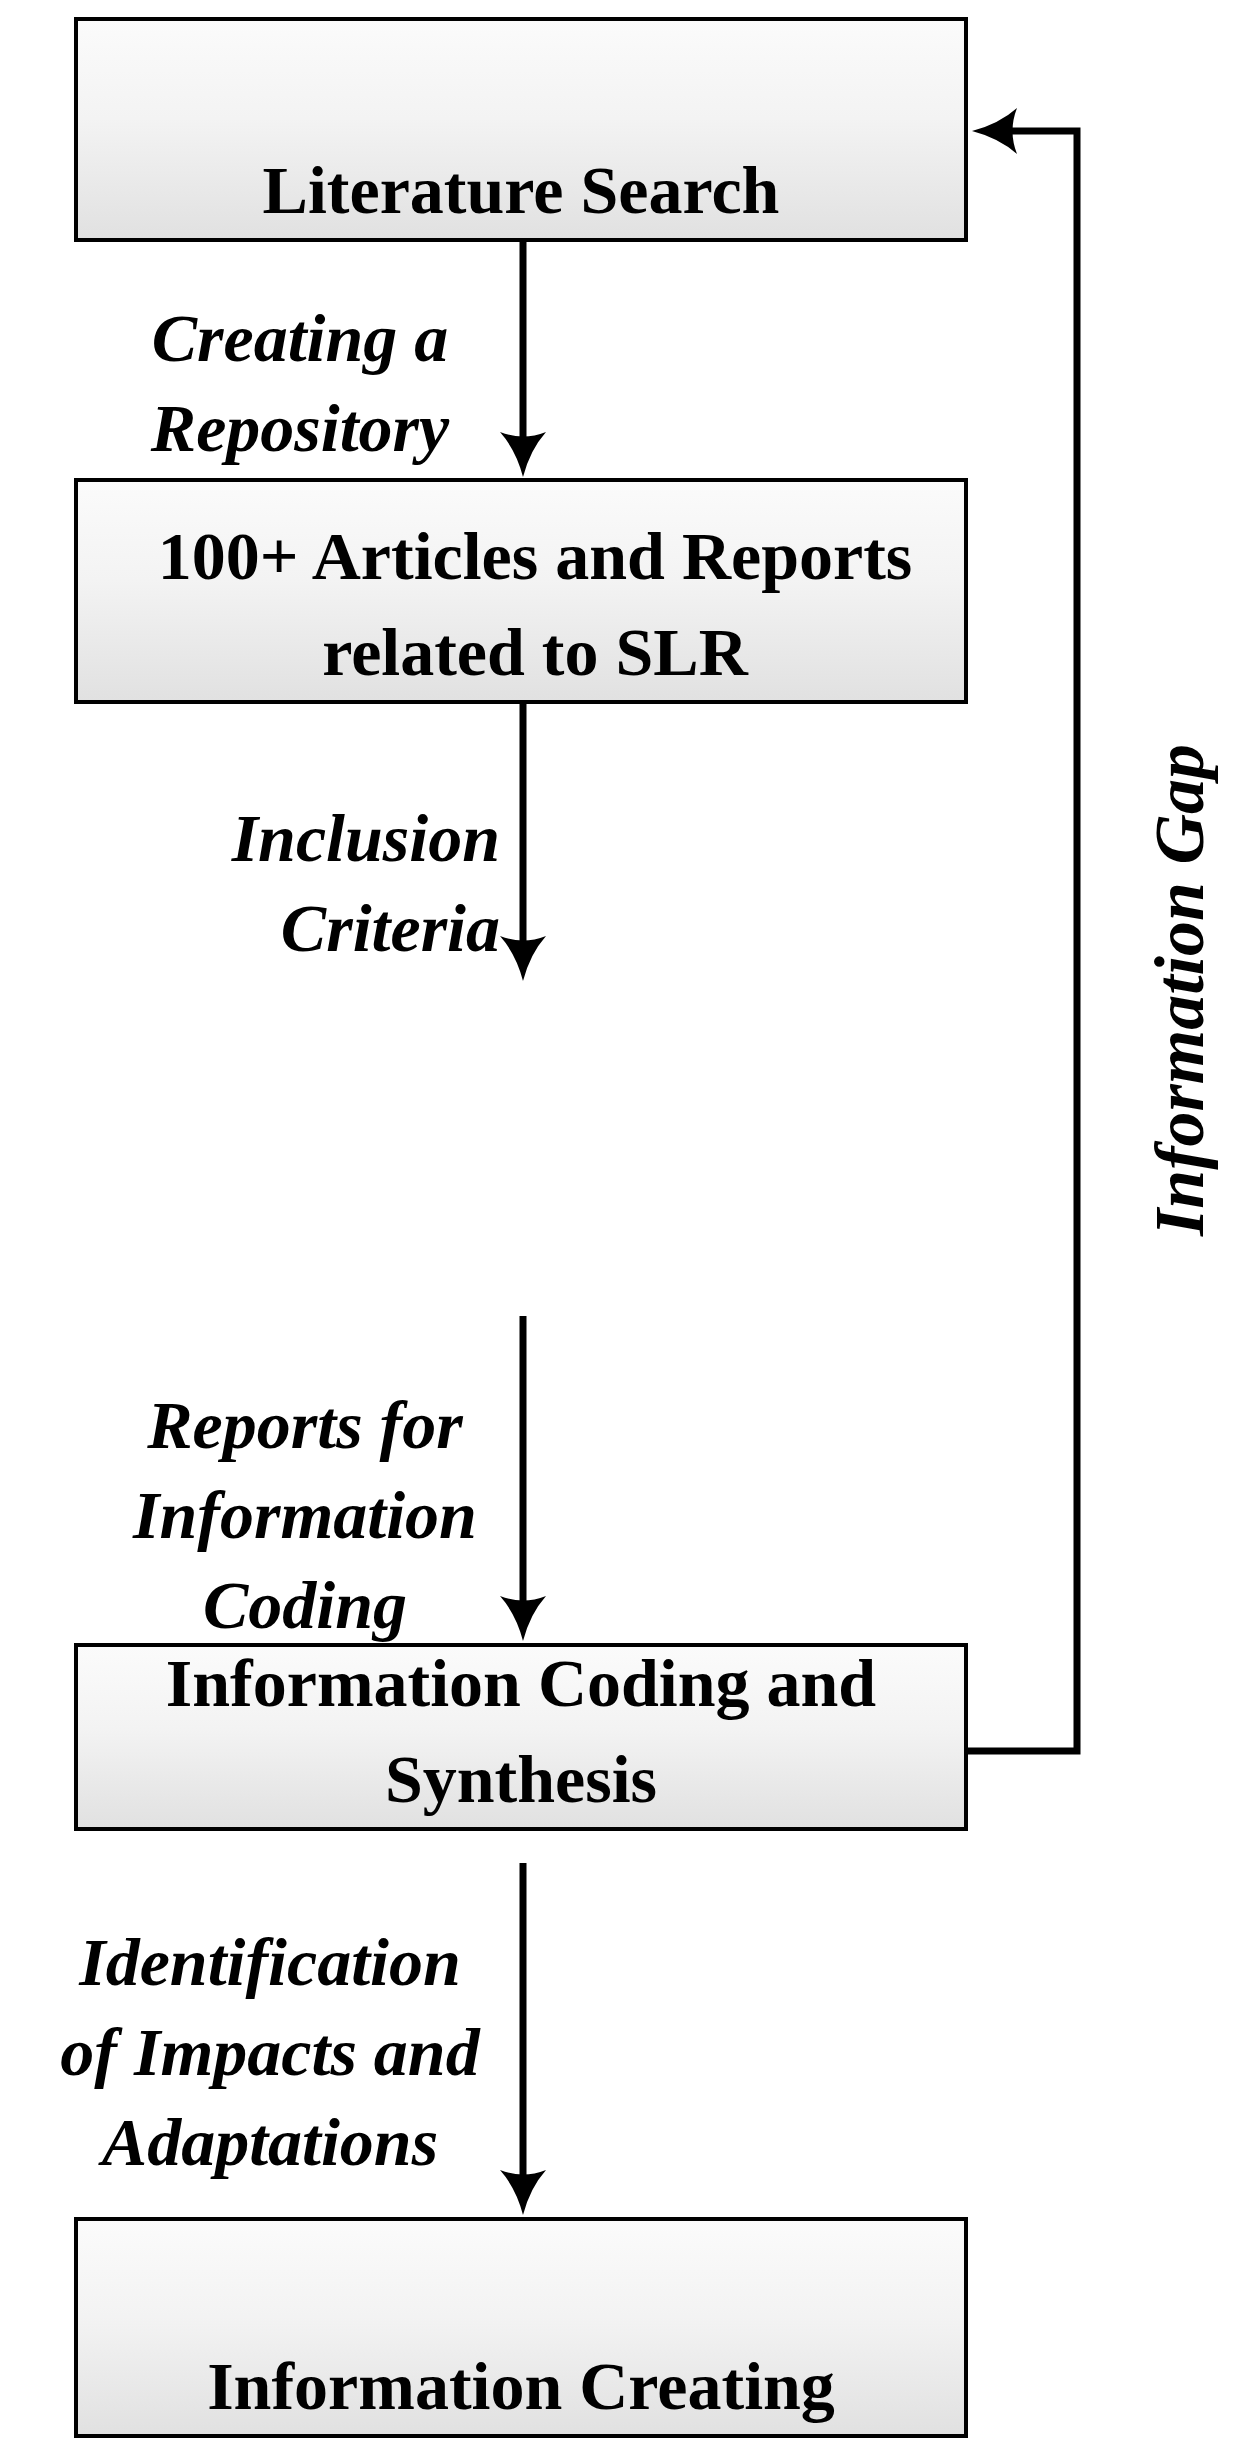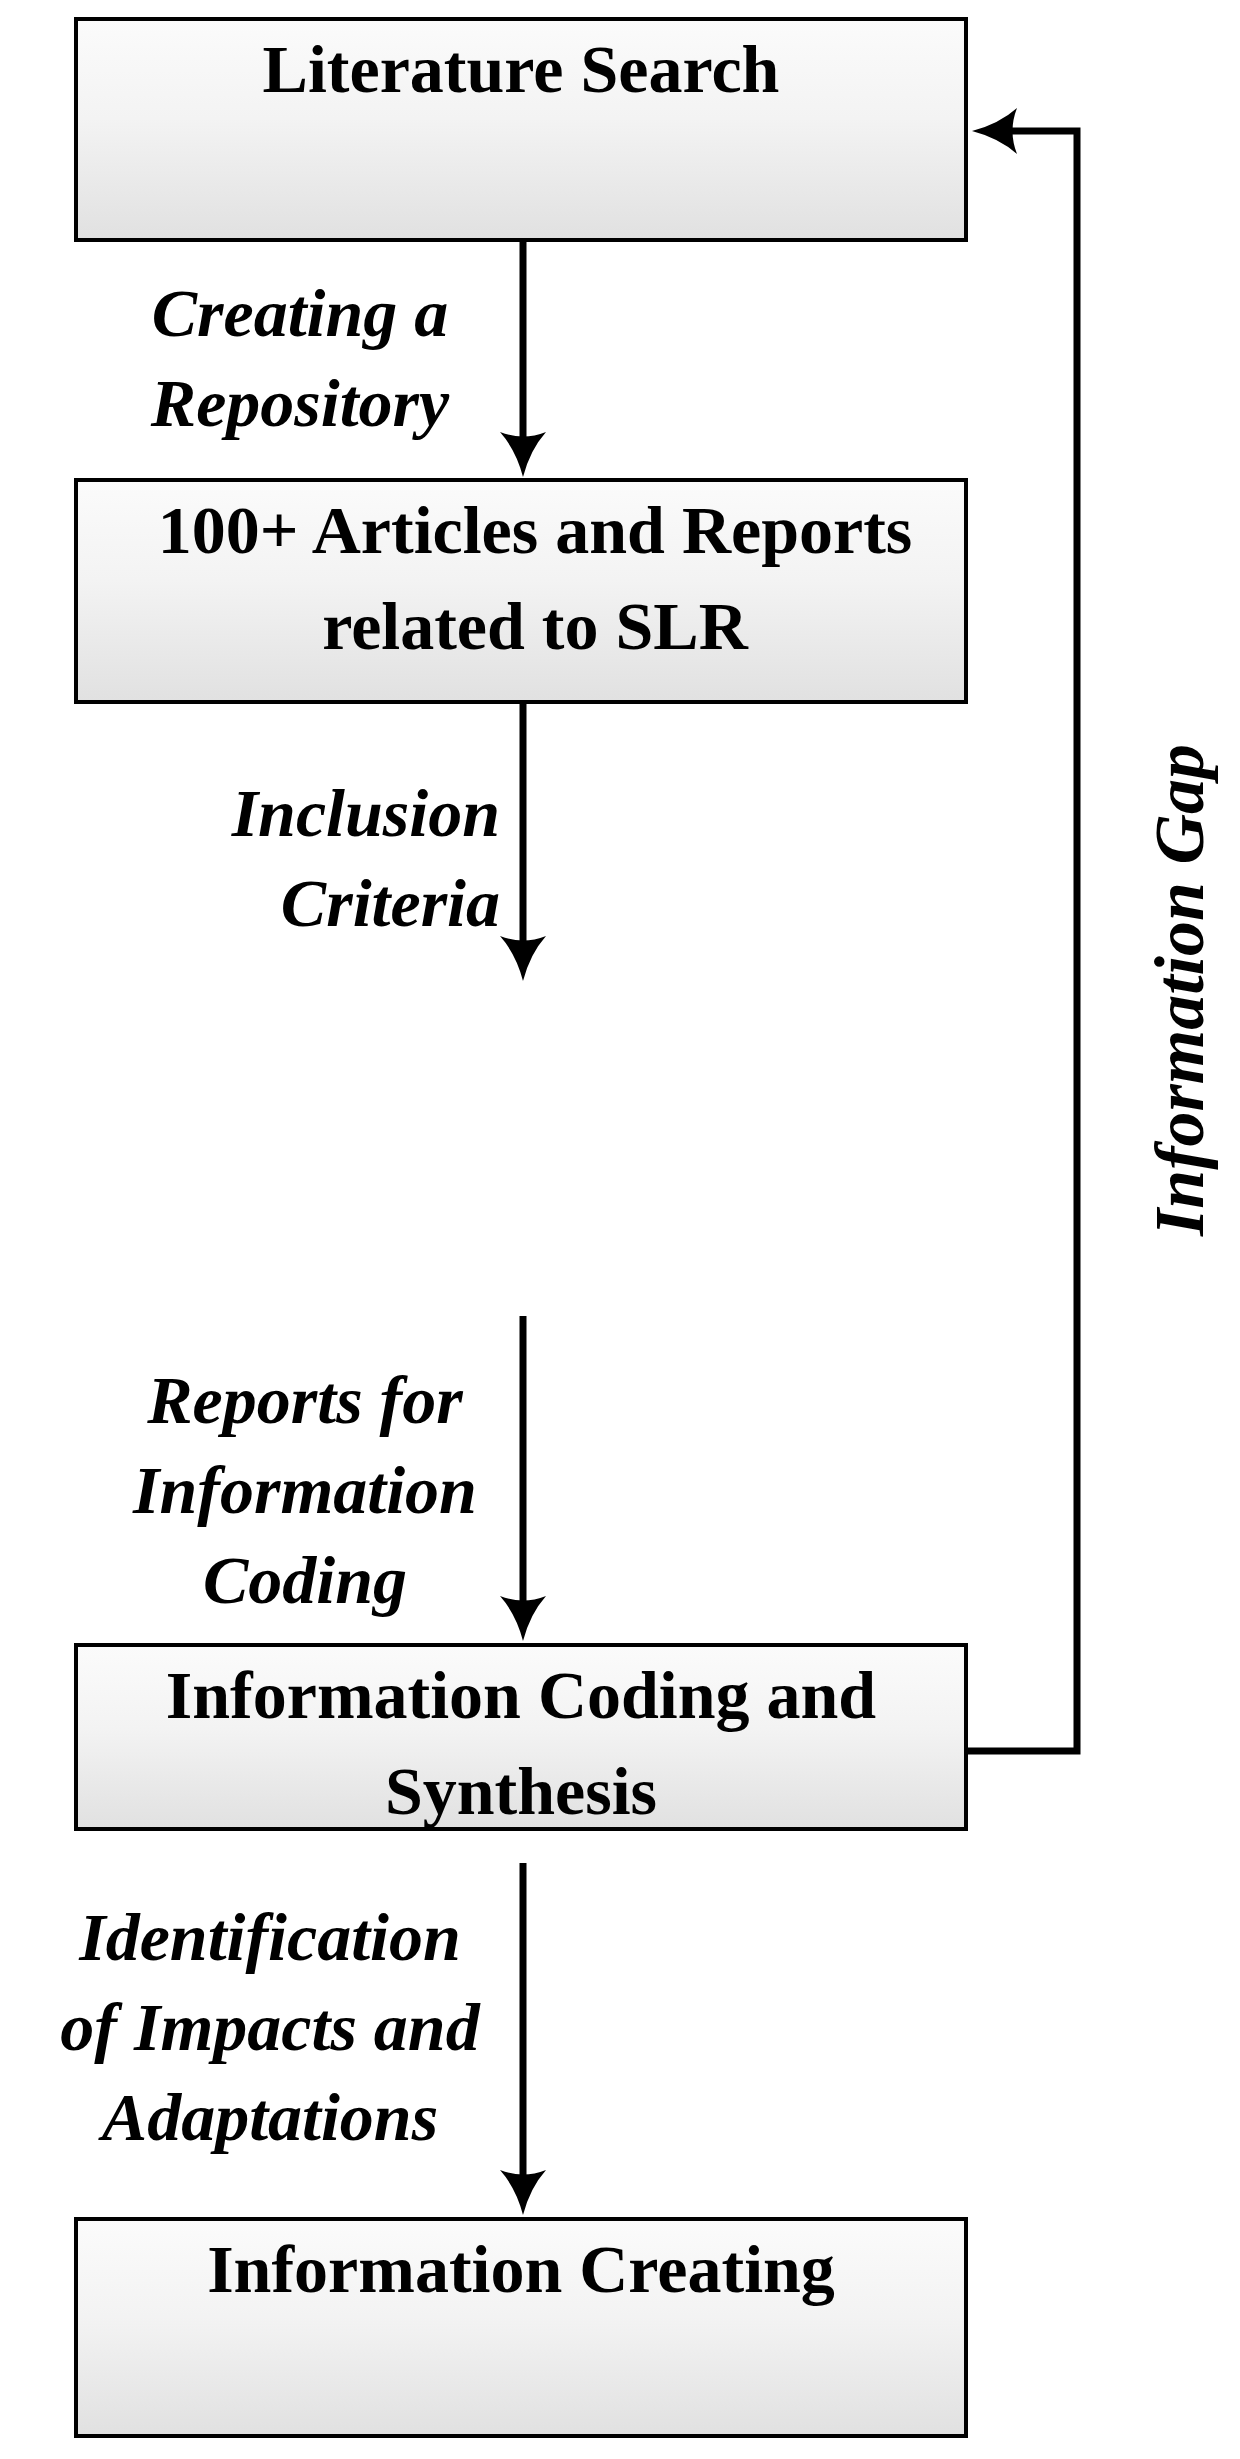--- a/index.html
+++ b/index.html
@@ -17,21 +17,21 @@
     width: 1240px; height: 2459px;
   }
   .node {
     position: absolute;
     left: 74px;
     width: 894px;
     box-sizing: border-box;
     border: 4px solid #000000;
     background: linear-gradient(180deg, #fbfbfb 0%, #f3f3f3 45%, #e1e1e1 100%);
     display: flex;
-    align-items: flex-start;
+    align-items: flex-end;
     justify-content: center;
   }
   .node .node-text {
     font-weight: bold;
     font-size: 68px;
     line-height: 96px;
     color: #000000;
     text-align: center;
     white-space: pre-line;
   }
@@ -43,20 +43,21 @@
 
   .edge-label {
     position: absolute;
     font-weight: bold;
     font-style: italic;
     font-size: 68px;
     line-height: 90px;
     color: #000000;
     text-align: center;
     white-space: pre-line;
+    margin-top: 25px;
   }
   #edge-label-1 { left: 80px;  width: 440px; top: 268px; }
   #edge-label-2 { left: 60px;  width: 440px; top: 768px; text-align: right; }
   #edge-label-3 { left: 70px;  width: 470px; top: 1355px; }
   #edge-label-4 { left: 15px;  width: 510px; top: 1892px; font-family: Liberation Serif, serif; }
 
   .gap-label {
     position: absolute;
     left: 1180px;
     top: 990px;

